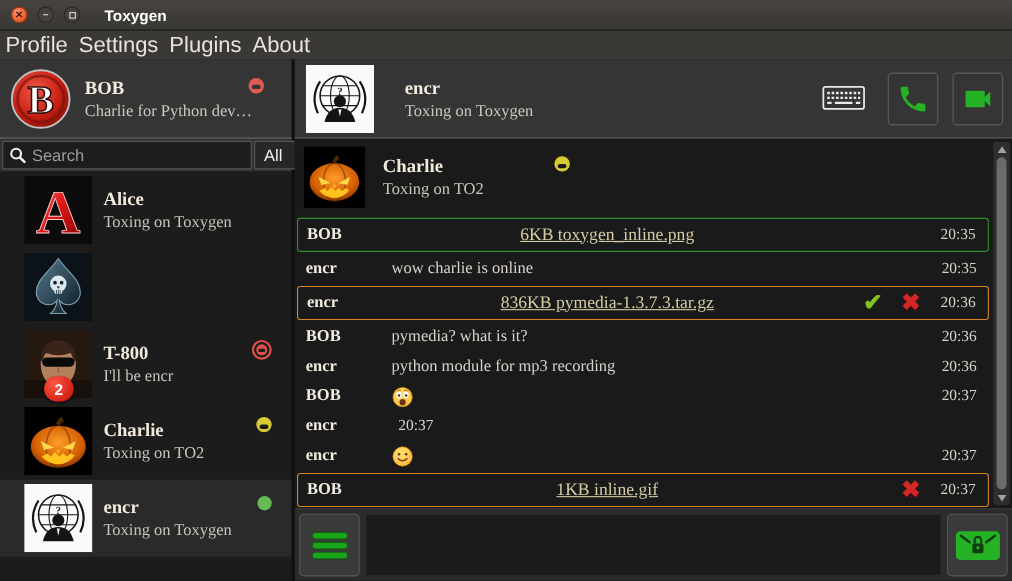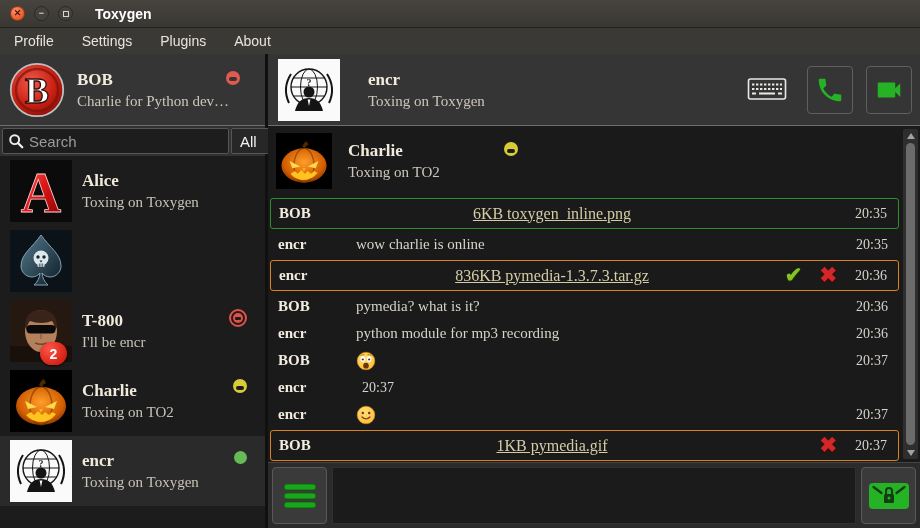--- a/index.html
+++ b/index.html
@@ -11,21 +11,21 @@
               display:flex; align-items:center; font-family:"Liberation Sans",sans-serif; }
   .winbtn { width:15px; height:15px; border-radius:50%; display:flex; align-items:center; justify-content:center;
             font-size:9px; font-weight:bold; line-height:1; }
   .winbtn.close { margin-left:10px; background:radial-gradient(circle at 35% 30%, #f9916d, #dc4613); border:1px solid #a33409; color:#4f1402; }
   .winbtn.min, .winbtn.max { margin-left:9px; background:#45423d; border:1px solid #2b2925; color:#d9d5cd; }
   .maxglyph { width:6px; height:6px; border:1.5px solid #d9d5cd; display:block; }
   .win-title { margin-left:22px; color:#ffffff; font-weight:bold; font-size:14px; }
 
   
   .menubar { height:26px; background:#3b3935; display:flex; align-items:center; font-family:"Liberation Sans",sans-serif; }
-  .menu-item { padding:0 14px; color:#e8e4dc; font-size:14px; height:26px; display:flex; align-items:center; }
+  .menu-item { padding:0 5px; color:#e8e4dc; font-size:20px; height:26px; display:flex; align-items:center; }
 
   
   .main { display:flex; height:474px; }
   .left { width:268px; flex:none; border-right:3px solid #101010; display:flex; flex-direction:column; }
   .right { flex:1; display:flex; flex-direction:column; min-width:0; }
 
   
   .band { height:72px; flex:none; background:#353535; border-bottom:1px solid #6e6e6e; display:flex; align-items:center; position:relative; }
   .av56 { width:56px; height:56px; flex:none; }
   .av62 { width:62px; height:62px; flex:none; }
@@ -58,21 +58,21 @@
   .search-input { flex:1; min-width:0; background:transparent; border:none; outline:none; color:#dddddd;
                   font-family:"Liberation Sans",sans-serif; font-size:15px; }
   .search-input::placeholder { color:#9b9b9b; }
   .filter { width:112px; flex:none; margin:2px 2px 2px 0; background:#272727; border:1px solid #565656; border-radius:2px;
             display:flex; align-items:center; padding:0 8px; color:#f2f2f2; font-family:"Liberation Sans",sans-serif; font-size:15px; position:relative; }
   .dd-arrow { position:absolute; right:8px; top:11px; width:0; height:0;
               border-left:4px solid transparent; border-right:4px solid transparent; border-top:5px solid #cfcfcf; }
 
   
   .contacts { flex:1; background:#1c1c1c; overflow:hidden; }
-  .contact { height:70px; display:flex; align-items:center; padding-left:10px; position:relative; }
+  .contact { height:70px; display:flex; align-items:center; padding-left:22px; position:relative; }
   .contact.selected { background:#2a2a2a; }
   .c-info { margin-left:10px; }
   .c-name { font-size:17px; font-weight:bold; color:#f1eadc; }
   .c-status { font-size:15px; color:#c8c3b8; margin-top:3px; }
   .c-right { position:absolute; right:18px; top:13px; }
   .unread { position:absolute; left:40px; top:46px; min-width:27px; height:23px; padding:0 6px;
             background:radial-gradient(circle at 35% 30%, #ff5448, #c21000); border-radius:12px;
             color:#fff; font:bold 14px "Liberation Sans",sans-serif; display:flex; align-items:center; justify-content:center;
             box-shadow:0 1px 2px rgba(0,0,0,.8); }
 
@@ -445,21 +445,21 @@
         <span class="m-text">
           <svg class="em20">
               <use href="#sym-smile"></use>
             </svg>
         </span>
         <span class="m-time">20:37</span>
       </div>
 
       <div class="m-row m-file active">
         <span class="m-sender">BOB</span>
-        <span class="m-center">1KB pymedia.gif</span>
+        <span class="m-center">1KB inline.gif</span>
         <span class="m-actions">
           <span class="ic-decline">✖</span>
         </span>
         <span class="m-time">20:37</span>
       </div>
 
       <div class="scrollbar">
         <span class="sb-btn">
             <span class="tri-up"></span>
           </span>

